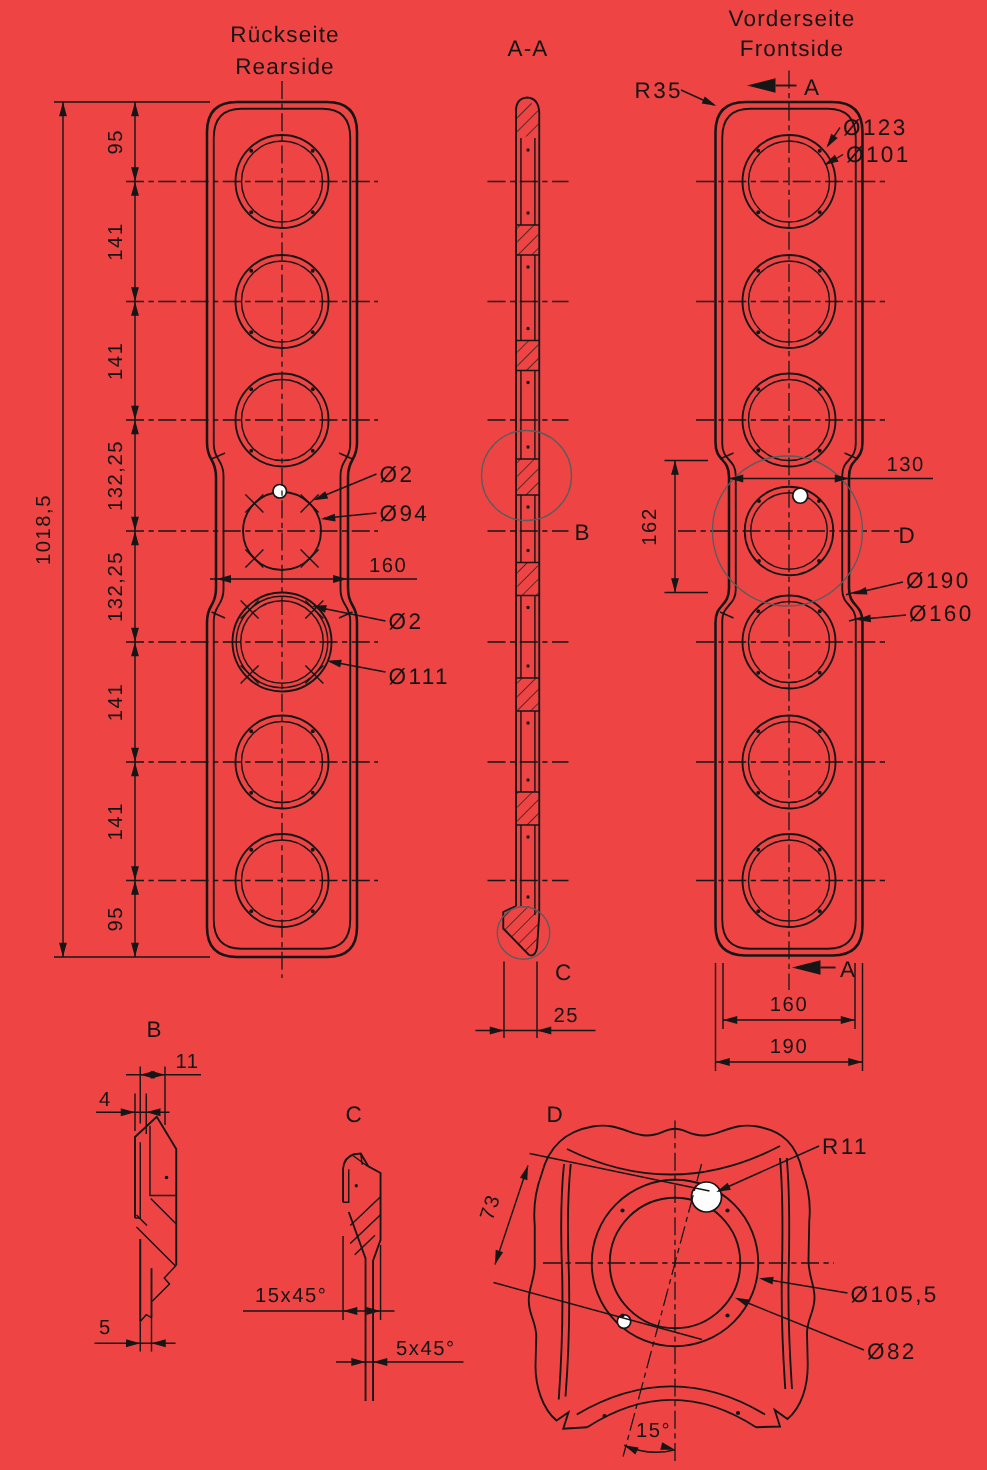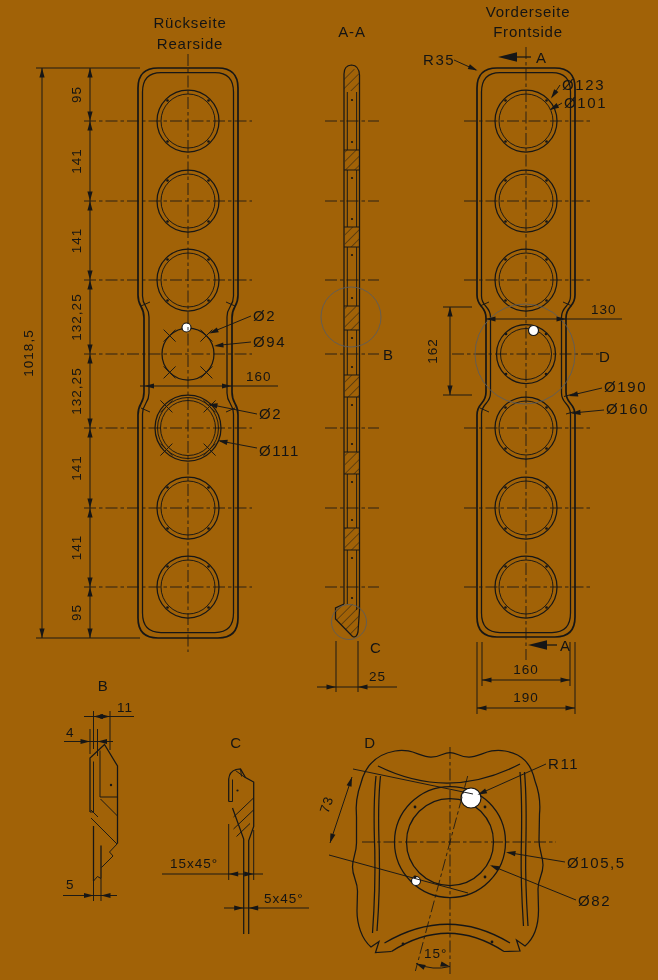--- a/index.html
+++ b/index.html
@@ -1,16 +1,16 @@
 <!DOCTYPE html>
 <html><head>
 <meta charset="utf-8">
 <style>
   html,body{margin:0;padding:0;background:#fff;}
-  .stage{width:658px;height:980px;position:relative;background:#a16207;overflow:hidden;}
+  .stage{width:658px;height:980px;position:relative;background:#ef4444;overflow:hidden;}
   svg{display:block;}
   .ln2{fill:none;stroke:#161616;stroke-width:1.7;stroke-linejoin:round;stroke-linecap:round;}
   .ln1{fill:none;stroke:#161616;stroke-width:1.25;}
   .ln0{fill:none;stroke:#161616;stroke-width:.95;}
   .dim{fill:none;stroke:#161616;stroke-width:.95;}
   .cl{fill:none;stroke:#161616;stroke-width:.85;stroke-dasharray:12 3 3.5 3;}
   .det{fill:none;stroke:#5c5c5c;stroke-width:.9;}
   .dt{fill:#161616;stroke:none;}
   .wb{fill:#fff;stroke:#161616;stroke-width:1.15;}
   .xm{stroke:#161616;stroke-width:.95;}

